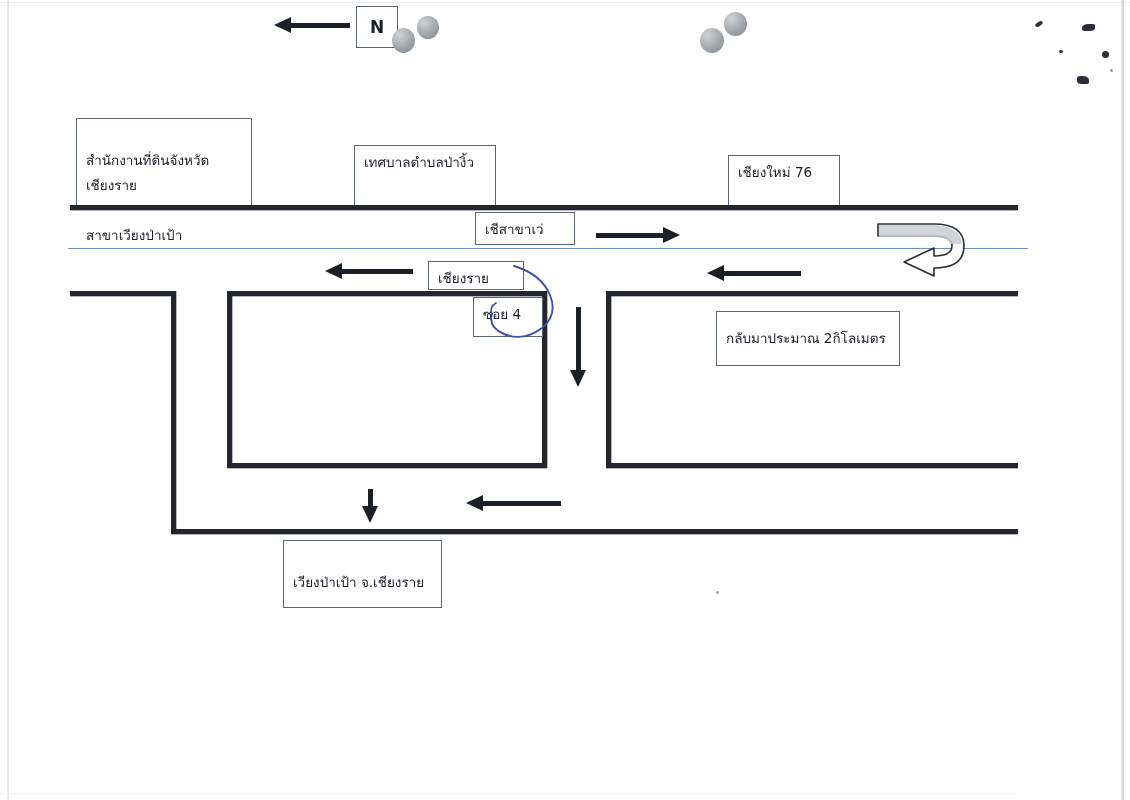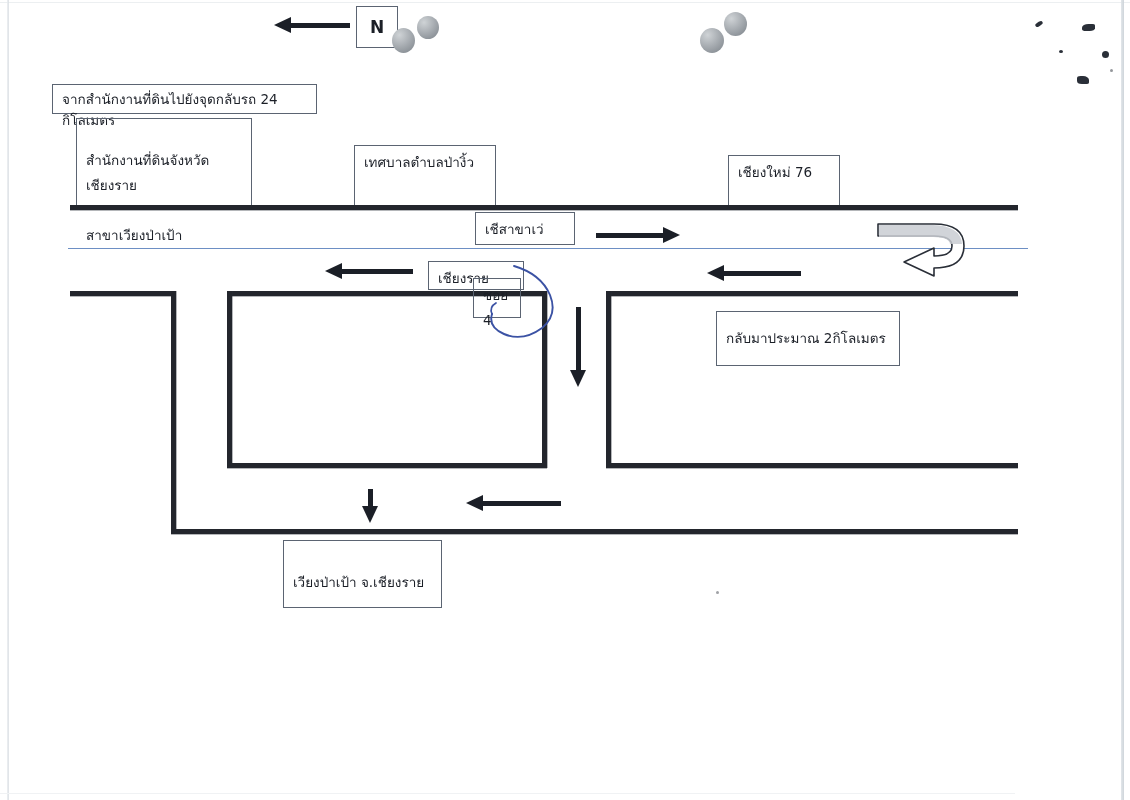--- a/index.html
+++ b/index.html
@@ -154,21 +154,20 @@
   <div class="blob" style="left:724px; top:12px; width:23px; height:24px;"></div>
 
   <div class="speck" style="left:1035px; top:22px; width:8px; height:4px; transform:rotate(-30deg); border-radius:40%;"></div>
   <div class="speck" style="left:1082px; top:24px; width:13px; height:7px; border-radius:50% 20% 40% 30%;"></div>
   <div class="speck" style="left:1059px; top:50px; width:4px; height:3px; border-radius:50%;"></div>
   <div class="speck" style="left:1102px; top:51px; width:7px; height:7px; border-radius:50%;"></div>
   <div class="speck" style="left:1077px; top:76px; width:12px; height:8px; border-radius:30% 50% 20% 40%;"></div>
   <div class="speck" style="left:1110px; top:69px; width:3px; height:3px; border-radius:50%; opacity:.5;"></div>
   <div class="speck" style="left:716px; top:591px; width:3px; height:3px; border-radius:50%; opacity:.45;"></div>
 
-  <div class="lbl" style="left:52px; top:84px; width:265px; height:30px; line-height:21px;">จากสำนักงานที่ดินไปยังจุดกลับรถ 24 กิโลเมตร</div>
 
   <div class="lbl nobottom" style="left:76px; top:118px; width:176px; height:90px;">
     <div>สำนักงานที่ดินจังหวัดเชียงราย</div>
     <div>สาขาเวียงป่าเป้า</div>
   </div>
 
   <div class="lbl nobottom" style="left:354px; top:145px; width:142px; height:63px;">เทศบาลตำบลป่างิ้ว</div>
 
   <div class="lbl nobottom" style="left:728px; top:155px; width:112px; height:53px;">เชียงใหม่ 76</div>
 
@@ -204,21 +203,21 @@
   <div class="road-v" style="left:227px; top:291px; height:177px;"></div>
   <div class="road-v" style="left:542px; top:291px; height:177px;"></div>
   <div class="road-h" style="left:227px; top:463px; width:320px;"></div>
 
   <div class="road-h" style="left:606px; top:291px; width:412px;"></div>
   <div class="road-v" style="left:606px; top:291px; height:177px;"></div>
   <div class="road-h" style="left:606px; top:463px; width:412px;"></div>
 
   <div class="road-h" style="left:171px; top:529px; width:847px;"></div>
 
-  <div class="lbl" style="left:473px; top:278px; width:48px; height:40px;">ซอย  4</div>
+  <div class="lbl" style="left:473px; top:297px; width:70px; height:40px;">ซอย  4</div>
 
   <svg class="ink-loop" style="left:462px; top:262px;" width="110" height="92" viewBox="0 0 110 92">
     <path d="M52 4 Q79 12 88 33 Q96 53 80 66 Q61 80 42 72 Q26 65 30 52" fill="none" stroke="#3b52a4" stroke-width="1.9" stroke-linecap="round"></path>
     <path d="M30 52 Q27 45 34 41" fill="none" stroke="#3b52a4" stroke-width="1.7" stroke-linecap="round"></path>
   </svg>
 
   <div class="arrow down" style="left:570px; top:307px; width:17px; height:80px;">
     <div class="shaft" style="height:66px;"></div>
     <div class="head"></div>
   </div>

